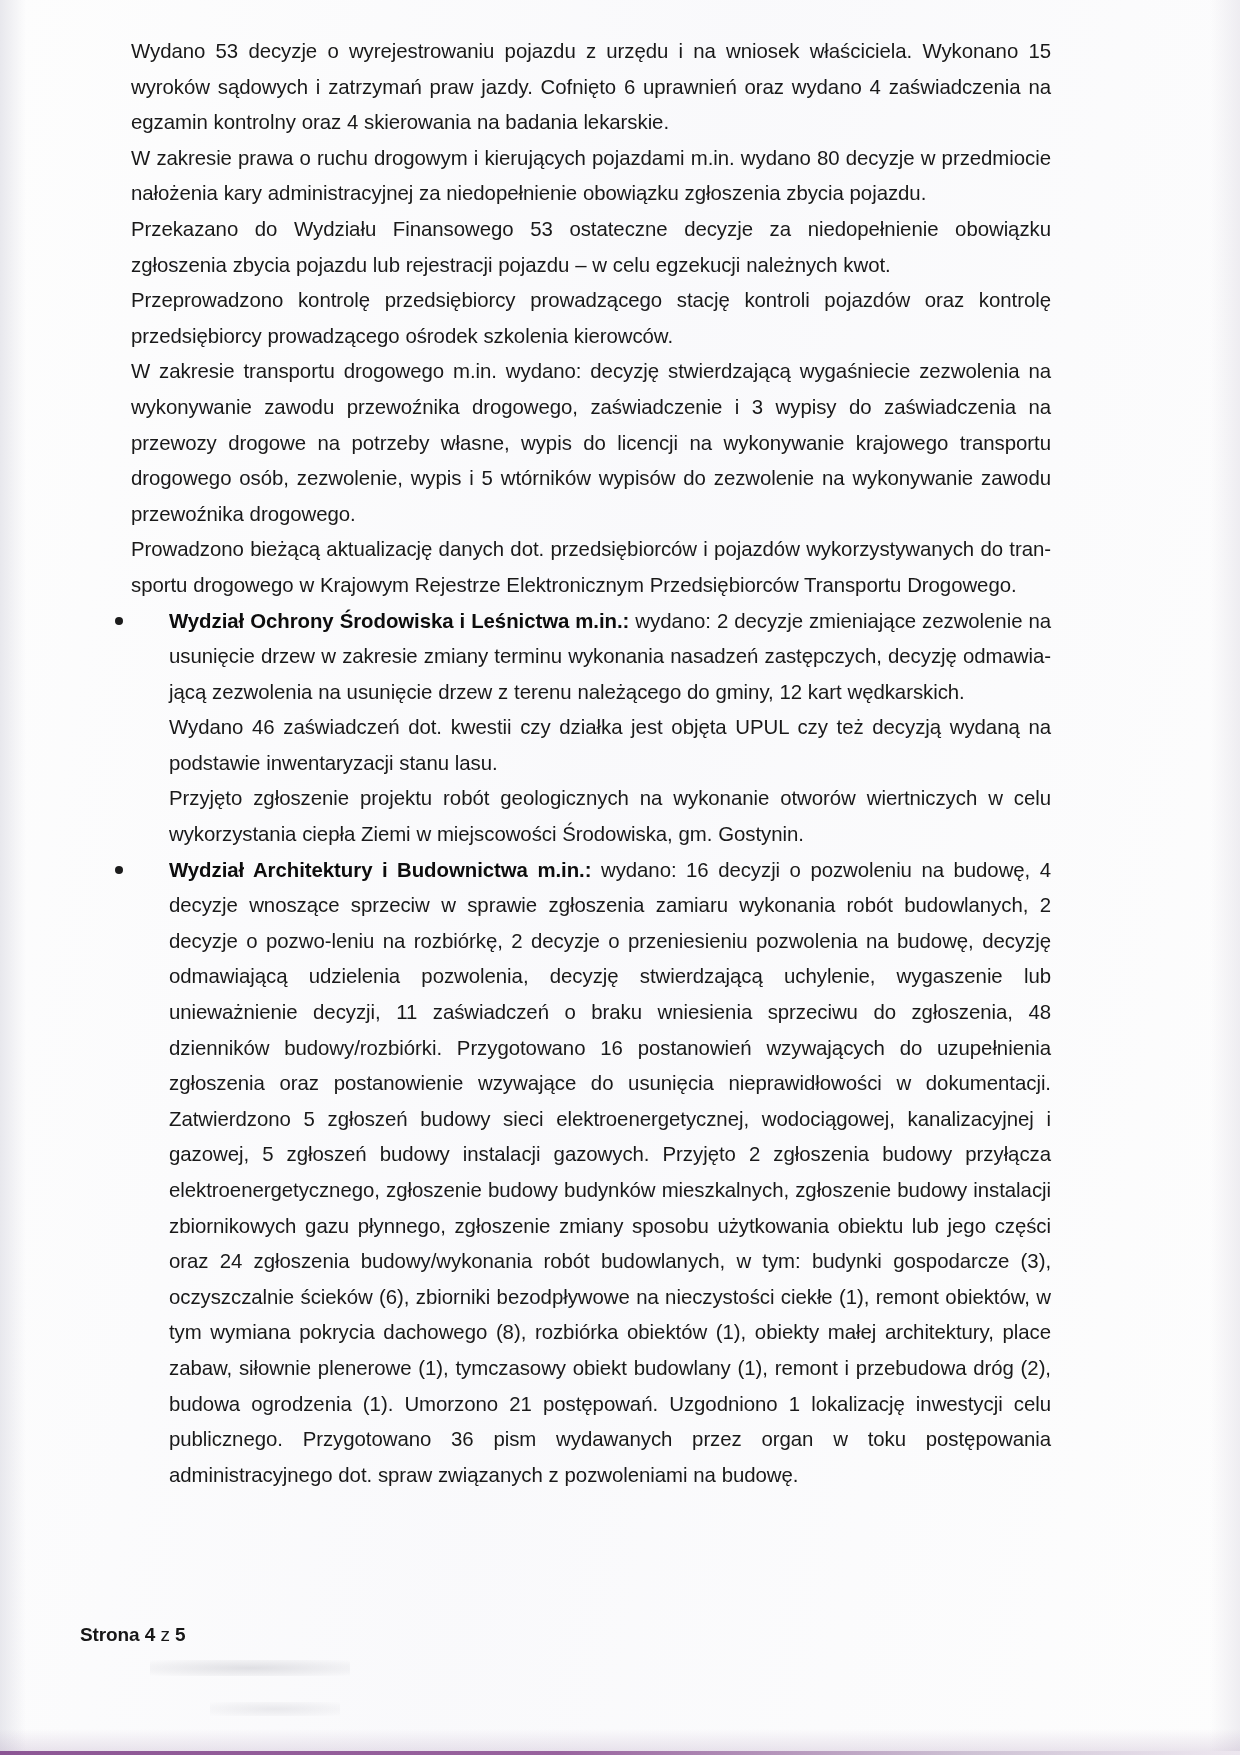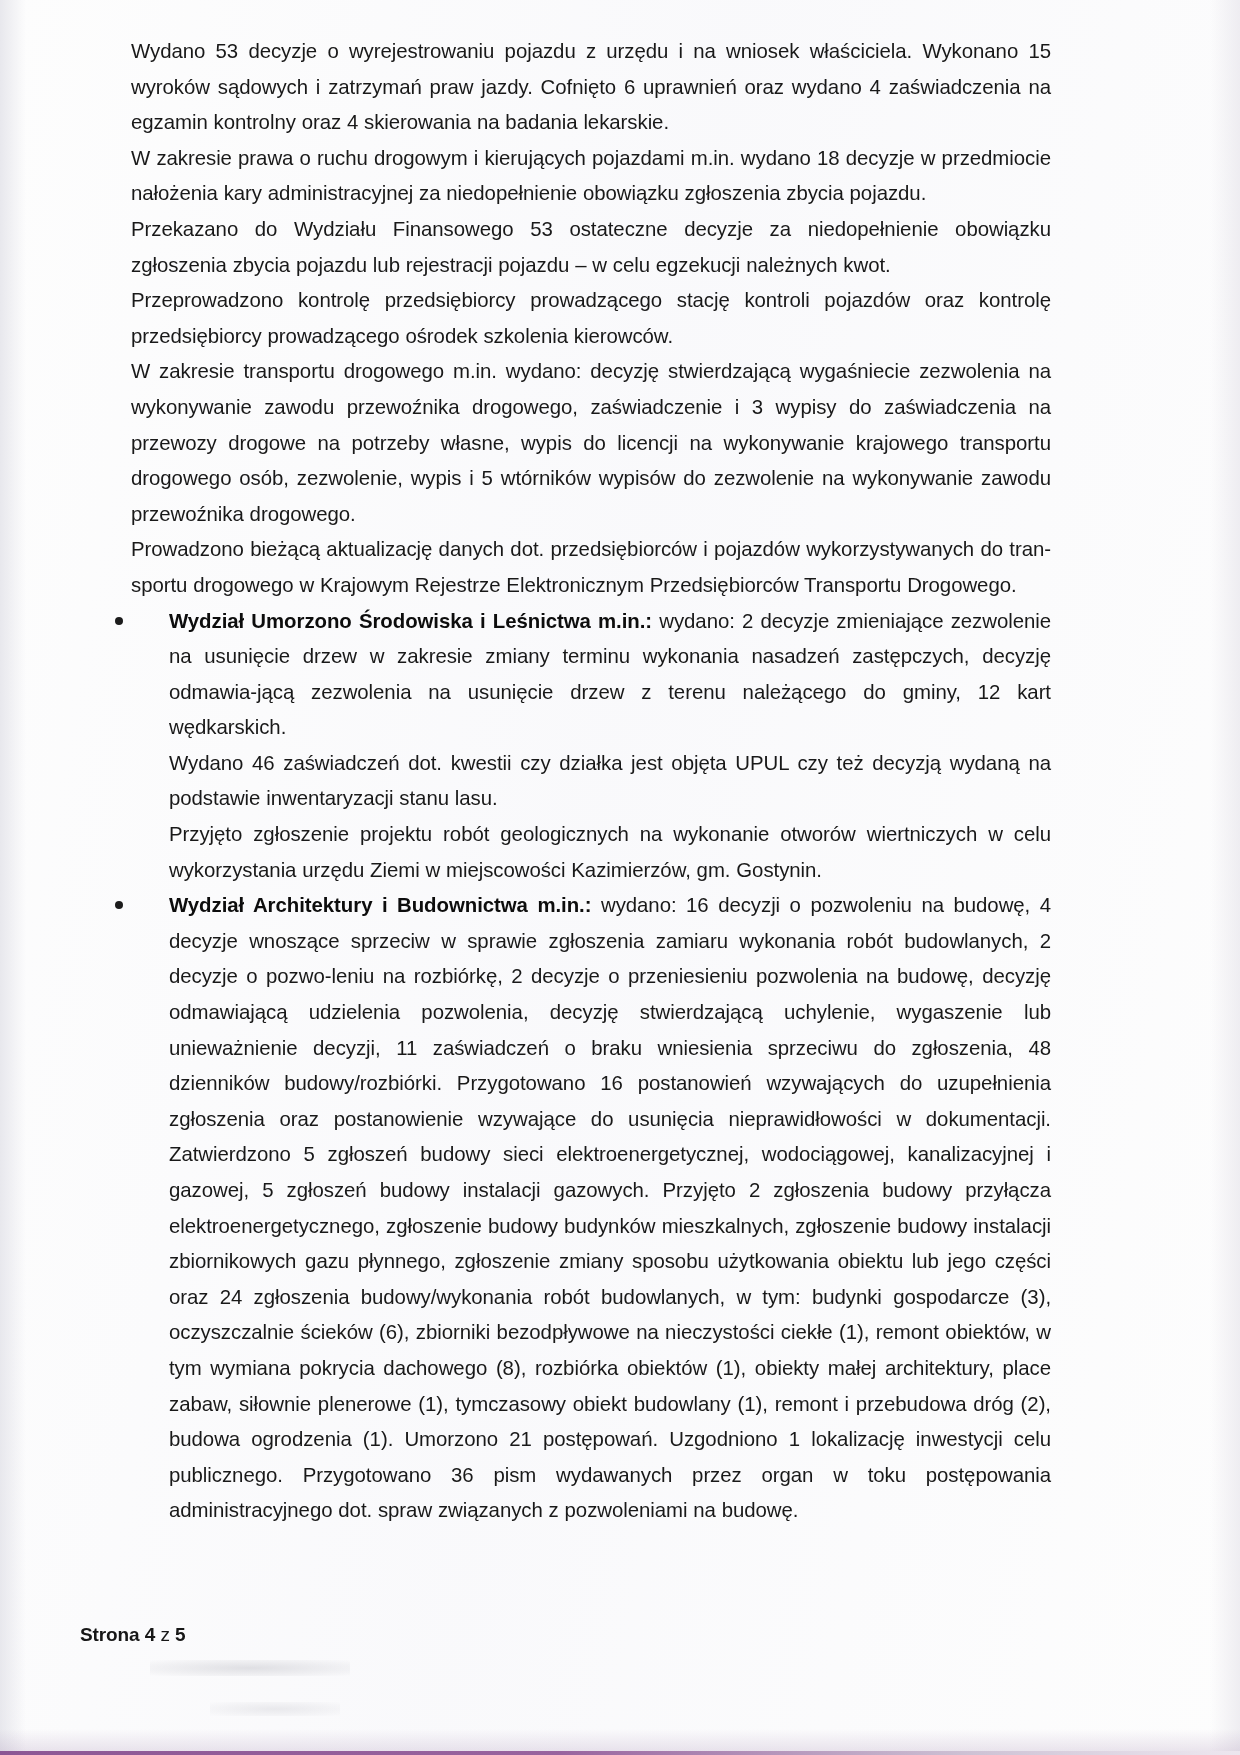--- a/index.html
+++ b/index.html
@@ -130,31 +130,31 @@
   <div class="scan-edge-left"></div>
   <div class="scan-edge-right"></div>
   <div class="smudge-a"></div>
   <div class="smudge-b"></div>
   <div class="scan-edge-bottom"></div>
   <div class="scan-bottom-line"></div>
 
   <div class="content">
 
     <p class="para">Wydano 53 decyzje o wyrejestrowaniu pojazdu z urzędu i na wniosek właściciela. Wykonano 15 wyroków sądowych i zatrzymań praw jazdy. Cofnięto 6 uprawnień oraz wydano 4 zaświadczenia na egzamin kontrolny oraz 4 skierowania na badania lekarskie.</p>
-    <p class="para">W zakresie prawa o ruchu drogowym i kierujących pojazdami m.in. wydano 18 decyzje w przedmiocie nałożenia kary administracyjnej za niedopełnienie obowiązku zgłoszenia zbycia pojazdu.</p>
+    <p class="para">W zakresie prawa o ruchu drogowym i kierujących pojazdami m.in. wydano 80 decyzje w przedmiocie nałożenia kary administracyjnej za niedopełnienie obowiązku zgłoszenia zbycia pojazdu.</p>
     <p class="para">Przekazano do Wydziału Finansowego 53 ostateczne decyzje za niedopełnienie obowiązku zgłoszenia zbycia pojazdu lub rejestracji pojazdu – w celu egzekucji należnych kwot.</p>
     <p class="para">Przeprowadzono kontrolę przedsiębiorcy prowadzącego stację kontroli pojazdów oraz kontrolę przedsiębiorcy prowadzącego ośrodek szkolenia kierowców.</p>
     <p class="para">W zakresie transportu drogowego m.in. wydano: decyzję stwierdzającą wygaśniecie zezwolenia na wykonywanie zawodu przewoźnika drogowego, zaświadczenie i 3 wypisy do zaświadczenia na przewozy drogowe na potrzeby własne, wypis do licencji na wykonywanie krajowego transportu drogowego osób, zezwolenie, wypis i 5 wtórników wypisów do zezwolenie na wykonywanie  zawodu przewoźnika drogowego.</p>
     <p class="para">Prowadzono bieżącą aktualizację danych dot. przedsiębiorców i pojazdów wykorzystywanych do tran-sportu drogowego w Krajowym Rejestrze Elektronicznym Przedsiębiorców Transportu Drogowego.</p>
 
     <div class="bullet-block">
       <span class="bullet-marker"></span>
-      <p class="para"><span class="dept-name">Wydział Umorzono Środowiska i Leśnictwa m.in.:</span><span> wydano: 2 decyzje zmieniające zezwolenie na usunięcie drzew w zakresie zmiany terminu wykonania nasadzeń zastępczych, decyzję odmawia-jącą zezwolenia na usunięcie drzew z terenu należącego do gminy, 12 kart wędkarskich.</span></p>
+      <p class="para"><span class="dept-name">Wydział Ochrony Środowiska i Leśnictwa m.in.:</span><span> wydano: 2 decyzje zmieniające zezwolenie na usunięcie drzew w zakresie zmiany terminu wykonania nasadzeń zastępczych, decyzję odmawia-jącą zezwolenia na usunięcie drzew z terenu należącego do gminy, 12 kart wędkarskich.</span></p>
       <p class="para">Wydano 46 zaświadczeń dot. kwestii czy działka jest objęta UPUL czy też decyzją wydaną na podstawie inwentaryzacji stanu lasu.</p>
-      <p class="para">Przyjęto zgłoszenie projektu robót geologicznych na wykonanie otworów wiertniczych w celu wykorzystania urzędu Ziemi w miejscowości Kazimierzów, gm. Gostynin.</p>
+      <p class="para">Przyjęto zgłoszenie projektu robót geologicznych na wykonanie otworów wiertniczych w celu wykorzystania ciepła Ziemi w miejscowości Środowiska, gm. Gostynin.</p>
     </div>
 
     <div class="bullet-block">
       <span class="bullet-marker"></span>
       <p class="para"><span class="dept-name">Wydział Architektury i Budownictwa m.in.:</span><span> wydano: 16 decyzji o pozwoleniu na budowę, 4 decyzje wnoszące sprzeciw w sprawie zgłoszenia zamiaru wykonania robót budowlanych, 2 decyzje o pozwo-leniu na rozbiórkę, 2 decyzje o przeniesieniu pozwolenia na budowę, decyzję odmawiającą udzielenia pozwolenia, decyzję stwierdzającą uchylenie, wygaszenie lub unieważnienie decyzji, 11 zaświadczeń o braku wniesienia sprzeciwu do zgłoszenia, 48 dzienników budowy/rozbiórki. Przygotowano 16 postanowień wzywających do uzupełnienia zgłoszenia oraz postanowienie wzywające do usunięcia nieprawidłowości w dokumentacji. Zatwierdzono 5 zgłoszeń budowy sieci elektroenergetycznej, wodociągowej, kanalizacyjnej i gazowej, 5 zgłoszeń budowy instalacji gazowych. Przyjęto 2 zgłoszenia budowy przyłącza elektroenergetycznego, zgłoszenie budowy budynków mieszkalnych, zgłoszenie budowy instalacji zbiornikowych gazu płynnego, zgłoszenie zmiany sposobu użytkowania obiektu lub jego części oraz 24 zgłoszenia budowy/wykonania robót budowlanych, w tym: budynki gospodarcze (3), oczyszczalnie ścieków (6), zbiorniki bezodpływowe na nieczystości ciekłe (1), remont obiektów, w tym wymiana pokrycia dachowego (8), rozbiórka obiektów (1), obiekty małej architektury, place zabaw, siłownie plenerowe (1), tymczasowy obiekt budowlany (1), remont i przebudowa dróg (2), budowa ogrodzenia (1).  Umorzono 21 postępowań. Uzgodniono 1 lokalizację inwestycji celu publicznego. Przygotowano 36 pism wydawanych przez organ w toku postępowania administracyjnego dot. spraw związanych z pozwoleniami na budowę.</span></p>
     </div>
 
   </div>
 
   <div class="footer">

